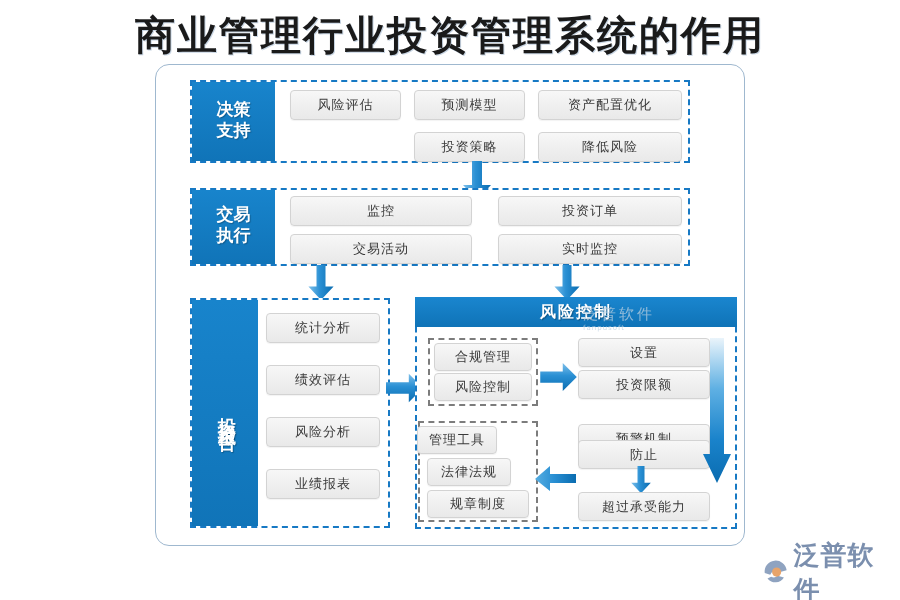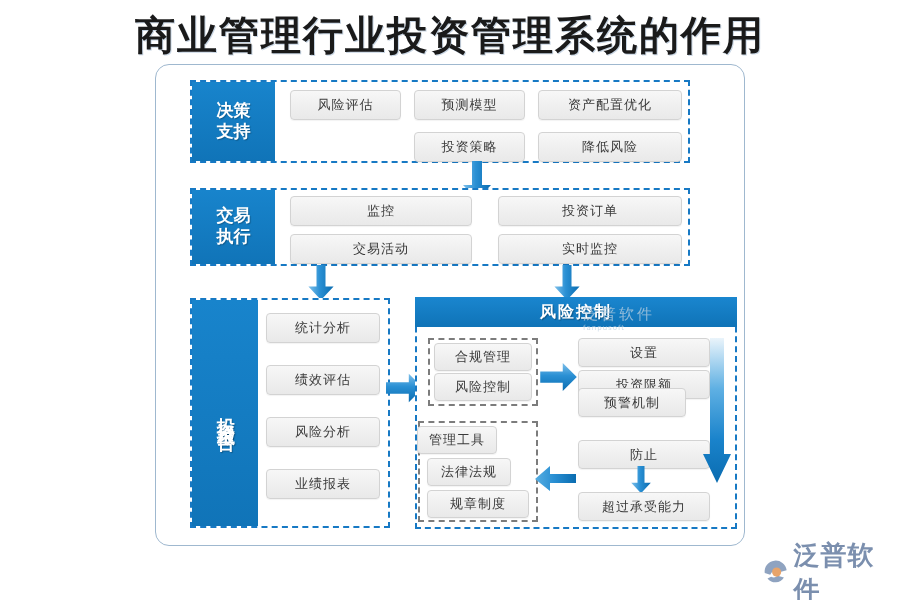--- a/index.html
+++ b/index.html
@@ -35,21 +35,21 @@
     border: 2px dashed #1779c4;
     background: #fff;
   }
 
   
   .blue-label {
     position: absolute;
     background: linear-gradient(180deg, #1884cc 0%, #1074b8 100%);
     color: #fff;
     display: flex; align-items: center; justify-content: center;
-    font-family: Liberation Serif, serif;
+    font-family: Liberation Mono, monospace;
     font-weight: 700; font-size: 17px;
     line-height: 1.22;
     text-align: right;
     text-shadow: 1px 1px 1px rgba(0,0,0,.25);
   }
   .blue-label.vertical {
     writing-mode: vertical-rl;
     letter-spacing: 5px;
     font-size: 18px;
   }
@@ -211,21 +211,21 @@
       <stop offset="0%" stop-color="#0a6cb0"></stop>
           <stop offset="55%" stop-color="#2a90d4"></stop>
           <stop offset="100%" stop-color="#57aee2"></stop>
     </linearGradient>
       </defs>
     <path d="M42 8 H16 V0 L1 13 L16 25 V17 H42 Z" fill="url(#gl1)"></path>
   </svg>
 
   <div class="chip" style="left:578px; top:338px; width:132px; height:29px;">设置</div>
   <div class="chip" style="left:578px; top:370px; width:132px; height:29px;">投资限额</div>
-  <div class="chip" style="left:578px; top:388px; width:108px; height:29px;">预警机制</div>
+  <div class="chip" style="left:578px; top:424px; width:132px; height:29px;">预警机制</div>
   <div class="chip" style="left:578px; top:440px; width:132px; height:29px;">防止</div>
 
   <svg class="arrow" style="left:628px; top:466px;" width="26" height="28" viewBox="0 0 30 40">
     <path d="M10 0 H20 V24 H29 L15 39 L1 24 H10 Z" fill="url(#gd1)"></path>
   </svg>
 
   <div class="chip" style="left:578px; top:492px; width:132px; height:29px;">超过承受能力</div>
 
   <svg class="arrow" style="left:702px; top:338px;" width="30" height="146" viewBox="0 0 30 146">
     <defs>

